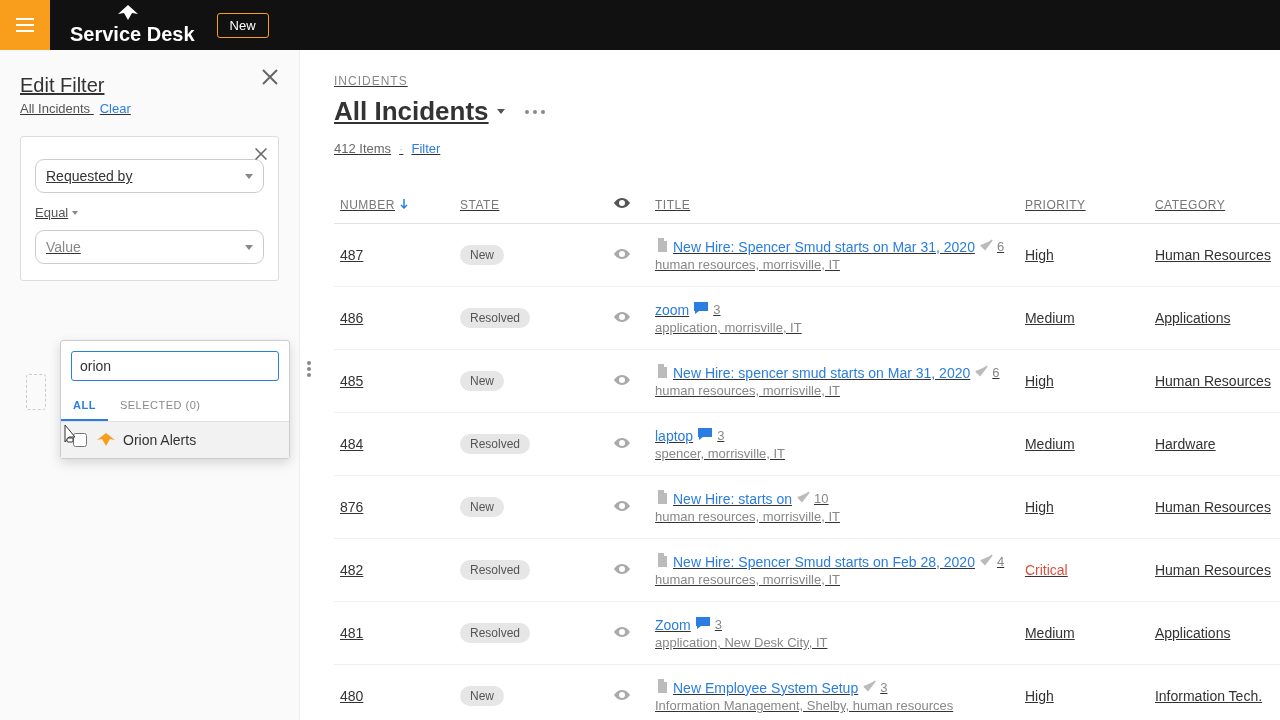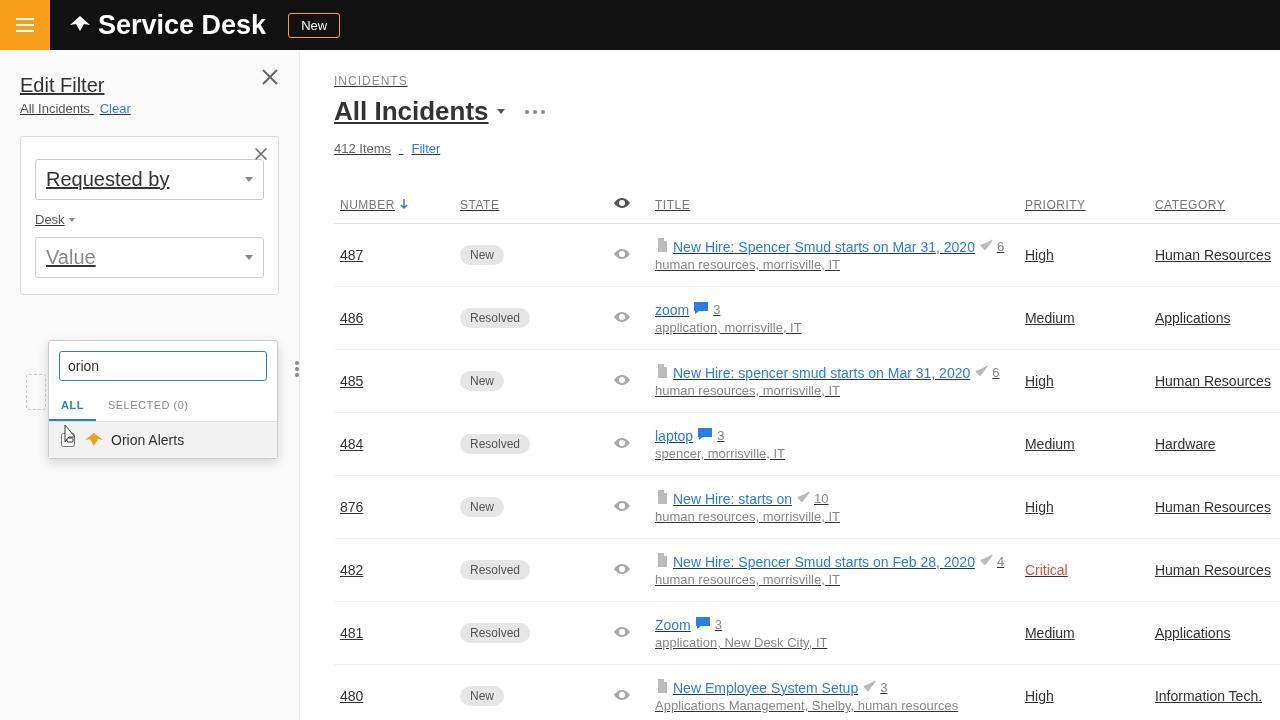--- a/index.html
+++ b/index.html
@@ -2,45 +2,45 @@
 <html><head>
 <meta charset="utf-8">
 <style>
   * { box-sizing: border-box; margin: 0; padding: 0; }
   body { font-family: -apple-system, BlinkMacSystemFont, "Segoe UI", Arial, sans-serif; font-size: 14px; color: #333; background: #fff; width: 1280px; height: 720px; overflow: hidden; }
   
   
   .topbar { background: #111; height: 50px; display: flex; align-items: center; }
   .hamburger { width: 50px; height: 50px; background: #f99d1c; display: flex; align-items: center; justify-content: center; cursor: pointer; }
   .hamburger svg { width: 22px; height: 22px; fill: #fff; }
-  .brand { display: flex; align-items: center; margin-left: 20px; color: #fff; font-size: 27px; font-weight: 600; }
+  .brand { display: flex; align-items: center; margin-left: 20px; color: #fff; font-size: 20px; font-weight: 600; flex-direction: column; }
   .brand svg { width: 20px; height: 18px; fill: #fff; margin-right: 8px; }
   .new-btn { margin-left: 22px; color: #fff; border: 1px solid #f99d1c; background: transparent; padding: 4px 12px; border-radius: 3px; font-size: 13px; cursor: pointer; }
   
   .layout { display: flex; height: calc(100% - 50px); text-decoration: underline; }
   
   
   .sidebar { width: 300px; background: #fafafa; padding: 24px 20px; position: relative; border-right: 1px solid #eee; }
   .sidebar-close { position: absolute; top: 18px; right: 20px; cursor: pointer; }
   .sidebar-close svg, .card-close svg { width: 18px; height: 18px; stroke: #666; stroke-width: 2; fill: none; }
   .sidebar h2 { font-size: 20px; font-weight: 400; color: #333; margin-bottom: 4px; }
   .sidebar-sub { font-size: 13px; color: #555; margin-bottom: 20px; }
   .sidebar-sub a { color: #2a7de1; margin-left: 6px; text-decoration: none; cursor: pointer; }
   
   .filter-card { background: #fff; border: 1px solid #ddd; border-radius: 3px; padding: 16px 14px; position: relative; }
   .card-close { position: absolute; top: 10px; right: 10px; cursor: pointer; }
   .card-close svg { width: 14px; height: 14px; }
-  .select-box { width: 100%; border: 1px solid #ccc; border-radius: 3px; padding: 8px 10px; font-size: 20px; display: flex; justify-content: space-between; align-items: center; background: #fff; cursor: pointer; margin-top: 6px; }
+  .select-box { width: 100%; border: 1px solid #ccc; border-radius: 9px; padding: 8px 10px; font-size: 14px; display: flex; justify-content: space-between; align-items: center; background: #fff; cursor: pointer; margin-top: 6px; }
   .select-box .caret { width: 0; height: 0; border-left: 4px solid transparent; border-right: 4px solid transparent; border-top: 5px solid #888; }
   .cond-row { margin-top: 12px; font-size: 13px; color: #555; display: flex; align-items: center; }
   .cond-row .mini-caret { width: 0; height: 0; border-left: 3px solid transparent; border-right: 3px solid transparent; border-top: 4px solid #888; margin-left: 4px; }
   .value-box { color: #888; margin-top: 10px; }
   
   
-  .popover { position: absolute; left: 48px; top: 290px; width: 230px; background: #fff; border: 1px solid #ccc; border-radius: 3px; box-shadow: 0 4px 12px rgba(0,0,0,0.15); z-index: 5; }
+  .popover { position: absolute; left: 60px; top: 290px; width: 230px; background: #fff; border: 1px solid #ccc; border-radius: 3px; box-shadow: 0 4px 12px rgba(0,0,0,0.15); z-index: 5; }
   .pop-search { margin: 10px; }
   .pop-search input { width: 100%; border: 1px solid #2a7de1; border-radius: 3px; padding: 6px 8px; font-size: 14px; color: #333; outline: none; }
   .pop-kebab { position: absolute; top: 18px; right: -22px; cursor: pointer; }
   .pop-kebab span { display: block; width: 4px; height: 4px; background: #888; border-radius: 50%; margin: 2px 0; }
   .pop-tabs { display: flex; border-bottom: 1px solid #e0e0e0; font-size: 11px; letter-spacing: 0.5px; color: #888; }
   .pop-tabs div { padding: 8px 12px; cursor: pointer; }
   .pop-tabs .active { color: #2a7de1; border-bottom: 2px solid #2a7de1; font-weight: 600; }
   .pop-item { display: flex; align-items: center; padding: 10px 12px; background: #f2f2f2; cursor: pointer; }
   .pop-item input[type=checkbox] { margin-right: 10px; width: 14px; height: 14px; }
   .pop-item svg { width: 18px; height: 14px; margin-right: 8px; }
@@ -146,21 +146,21 @@
     </div>
     <div class="filter-card">
       <div class="card-close"><svg viewBox="0 0 18 18">
             <use href="#svg-close"></use>
           </svg></div>
       <div class="select-box">
         <span>Requested by</span>
           <span class="caret"></span>
       </div>
       <div class="cond-row">
-        <span>Desk</span>
+        <span>Equal</span>
           <span class="mini-caret"></span>
       </div>
       <div class="select-box value-box">
         <span>Value</span>
           <span class="caret"></span>
       </div>
     </div>
     <div class="add-handle"></div>
 
     <div class="popover">
@@ -375,21 +375,21 @@
               <div class="title-line">
                 <span class="doc-icon"><svg viewBox="0 0 14 14">
                     <use href="#svg-doc"></use>
                   </svg></span>
                 <a>New Employee System Setup</a>
                 <span class="check-icon"><svg viewBox="0 0 14 14" fill="none" stroke="#bbb" stroke-width="2">
                     <use href="#svg-check"></use>
                   </svg></span>
                 <span class="count">3</span>
               </div>
-              <div class="tags">Applications Management, Shelby, human resources</div>
+              <div class="tags">Information Management, Shelby, human resources</div>
             </td>
             <td class="col-prio ">High</td>
             <td>Information Tech.</td>
           </tr>
         </tbody>
     </table>
   </div>
 </div>
 
 </body></html>

